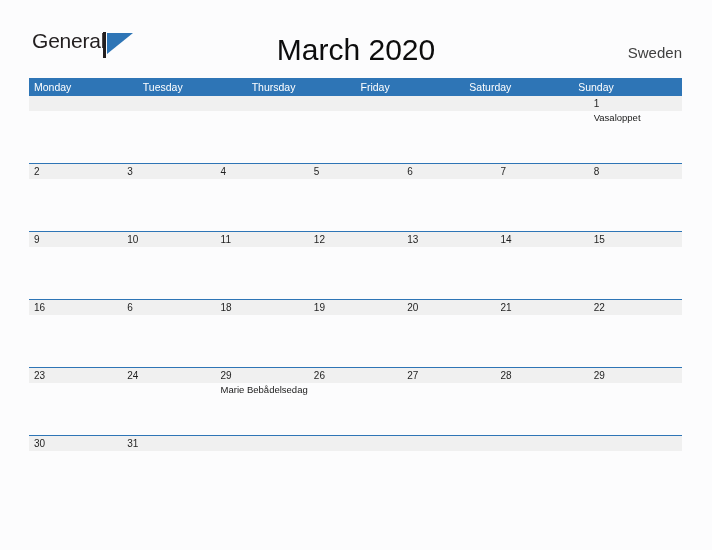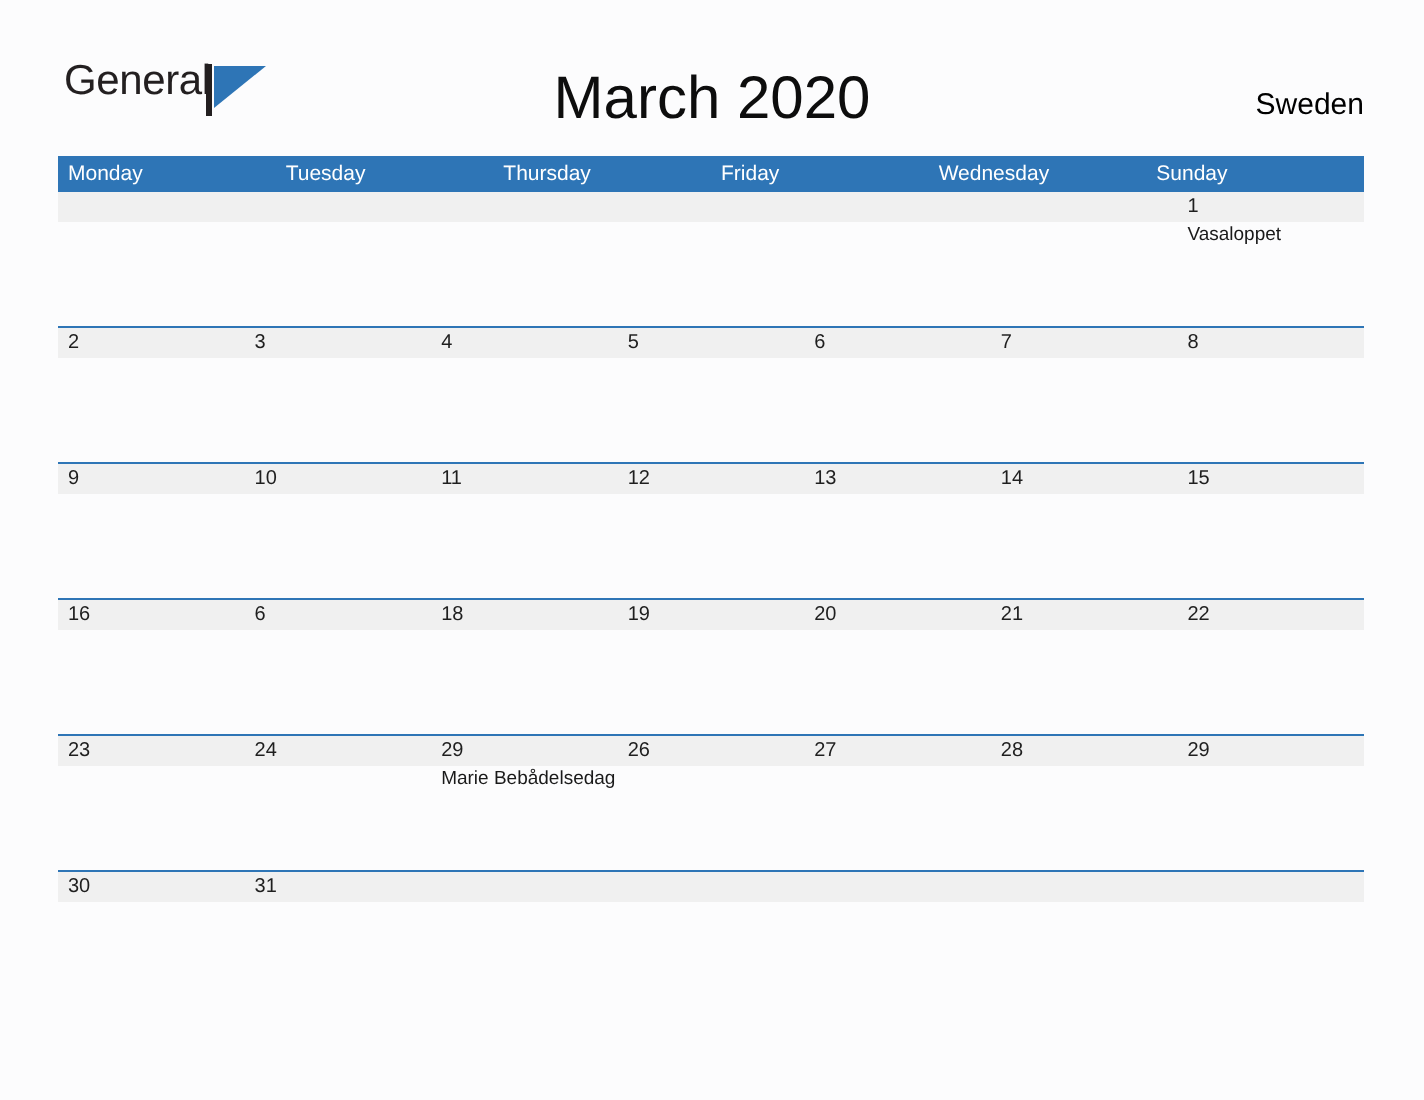--- a/index.html
+++ b/index.html
@@ -80,21 +80,21 @@
     font-weight: normal;
     letter-spacing: 0px;
   }
 
   .country {
     position: absolute;
     right: 30px;
     top: 44px;
     font-size: 15px;
     line-height: 18px;
-    color: #000000;
+    color: #404040;
     text-align: center;
   }
 
   
   .calendar {
     position: absolute;
     left: 29px;
     top: 78px;
     width: 653px;
   }
@@ -183,21 +183,21 @@
     <div class="country">Sweden</div>
 
   </div>
 
   <div class="calendar">
     <div class="dow-row" id="dow-row">
         <div class="dow">Monday</div>
         <div class="dow">Tuesday</div>
         <div class="dow">Thursday</div>
         <div class="dow">Friday</div>
-        <div class="dow">Wednesday</div>
+        <div class="dow">Saturday</div>
         <div class="dow">Sunday</div>
       </div>
     <div id="weeks-container">
         <div class="week">
           <div class="week-datestrip">
             <div class="daynum"></div>
             <div class="daynum"></div>
             <div class="daynum"></div>
             <div class="daynum"></div>
             <div class="daynum"></div>

